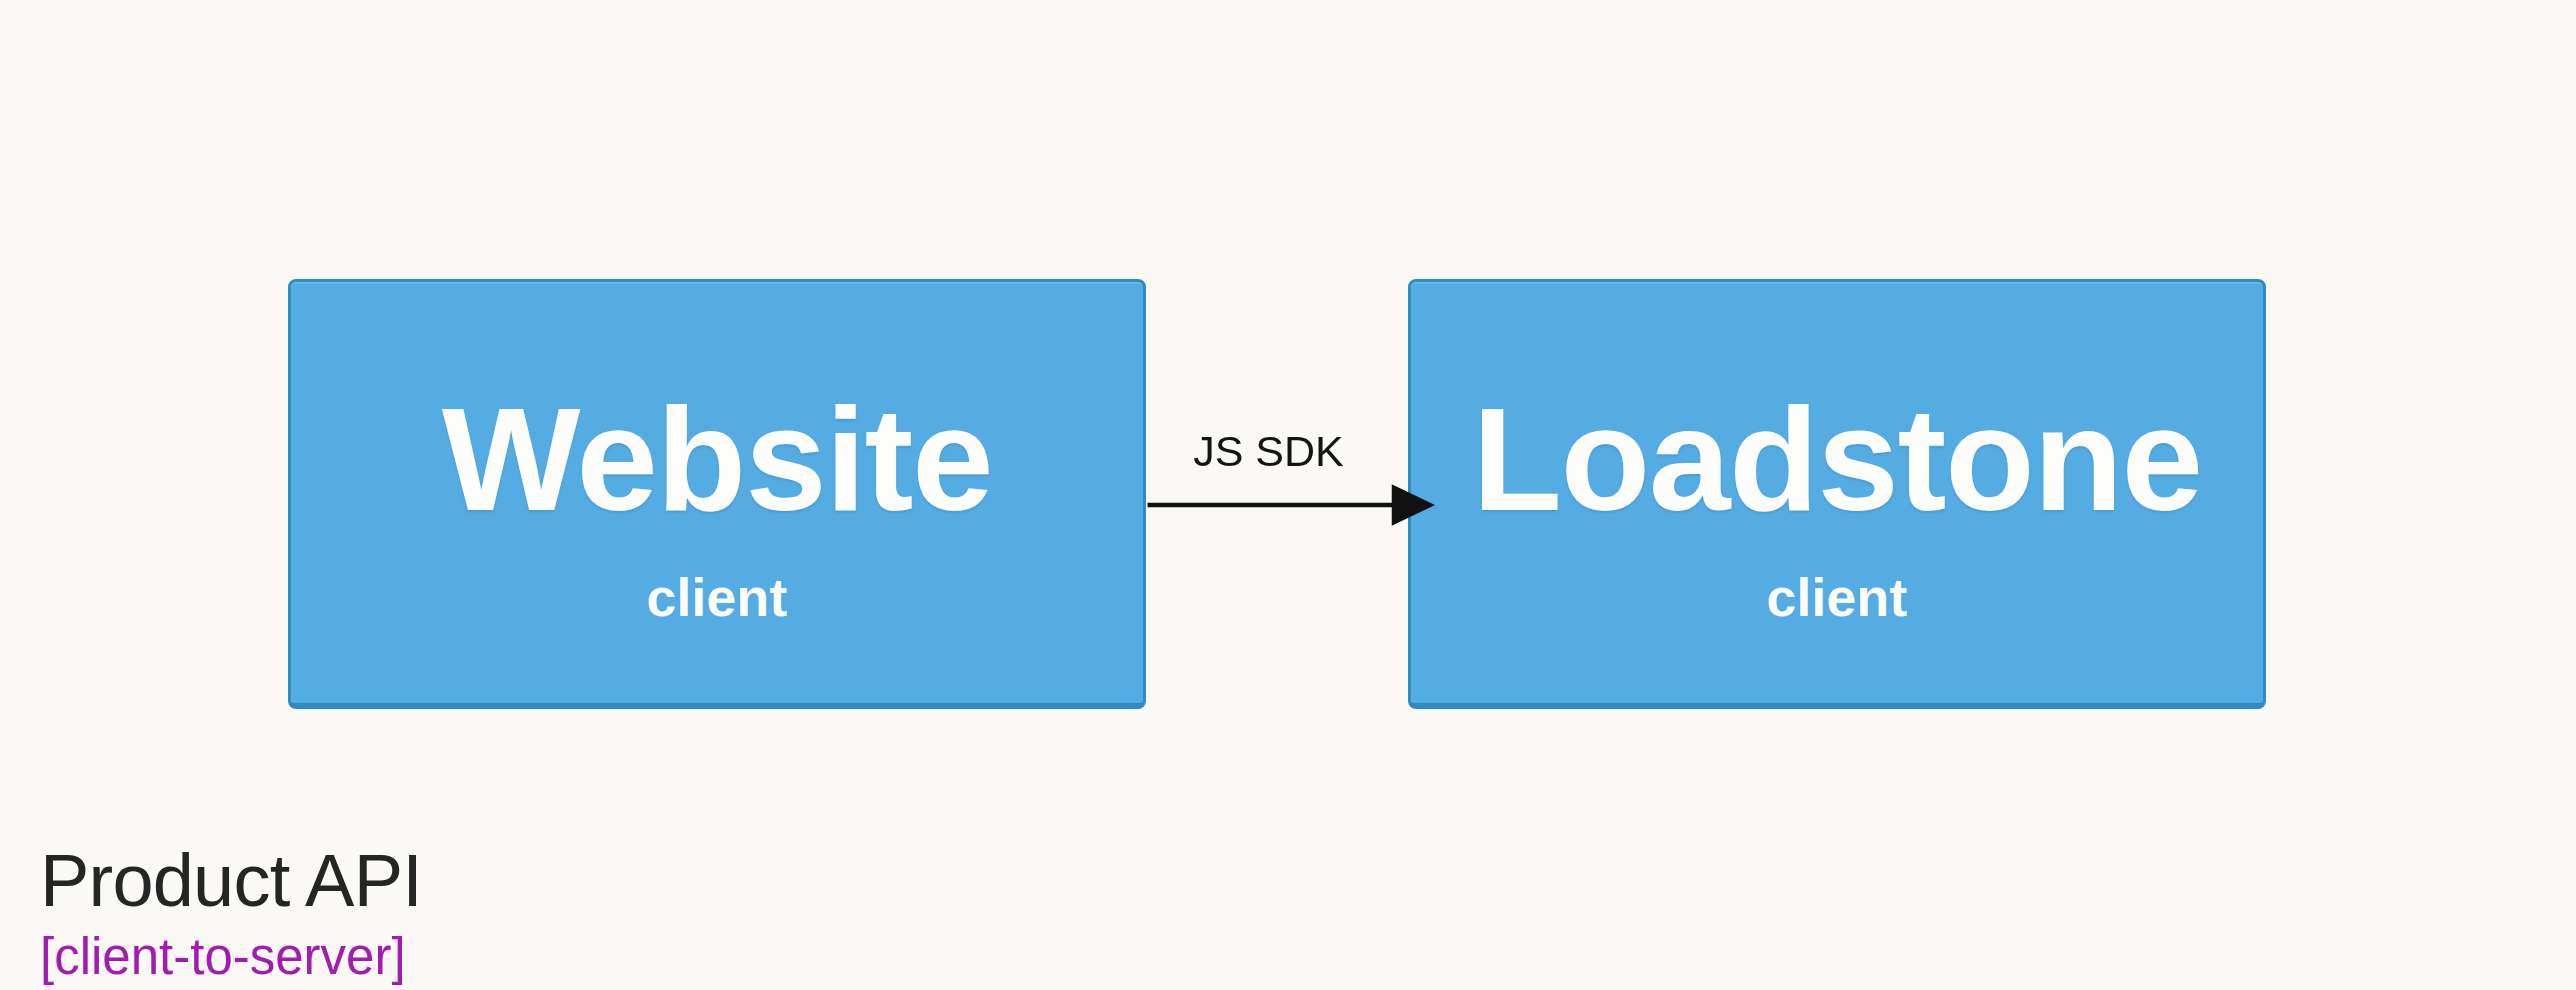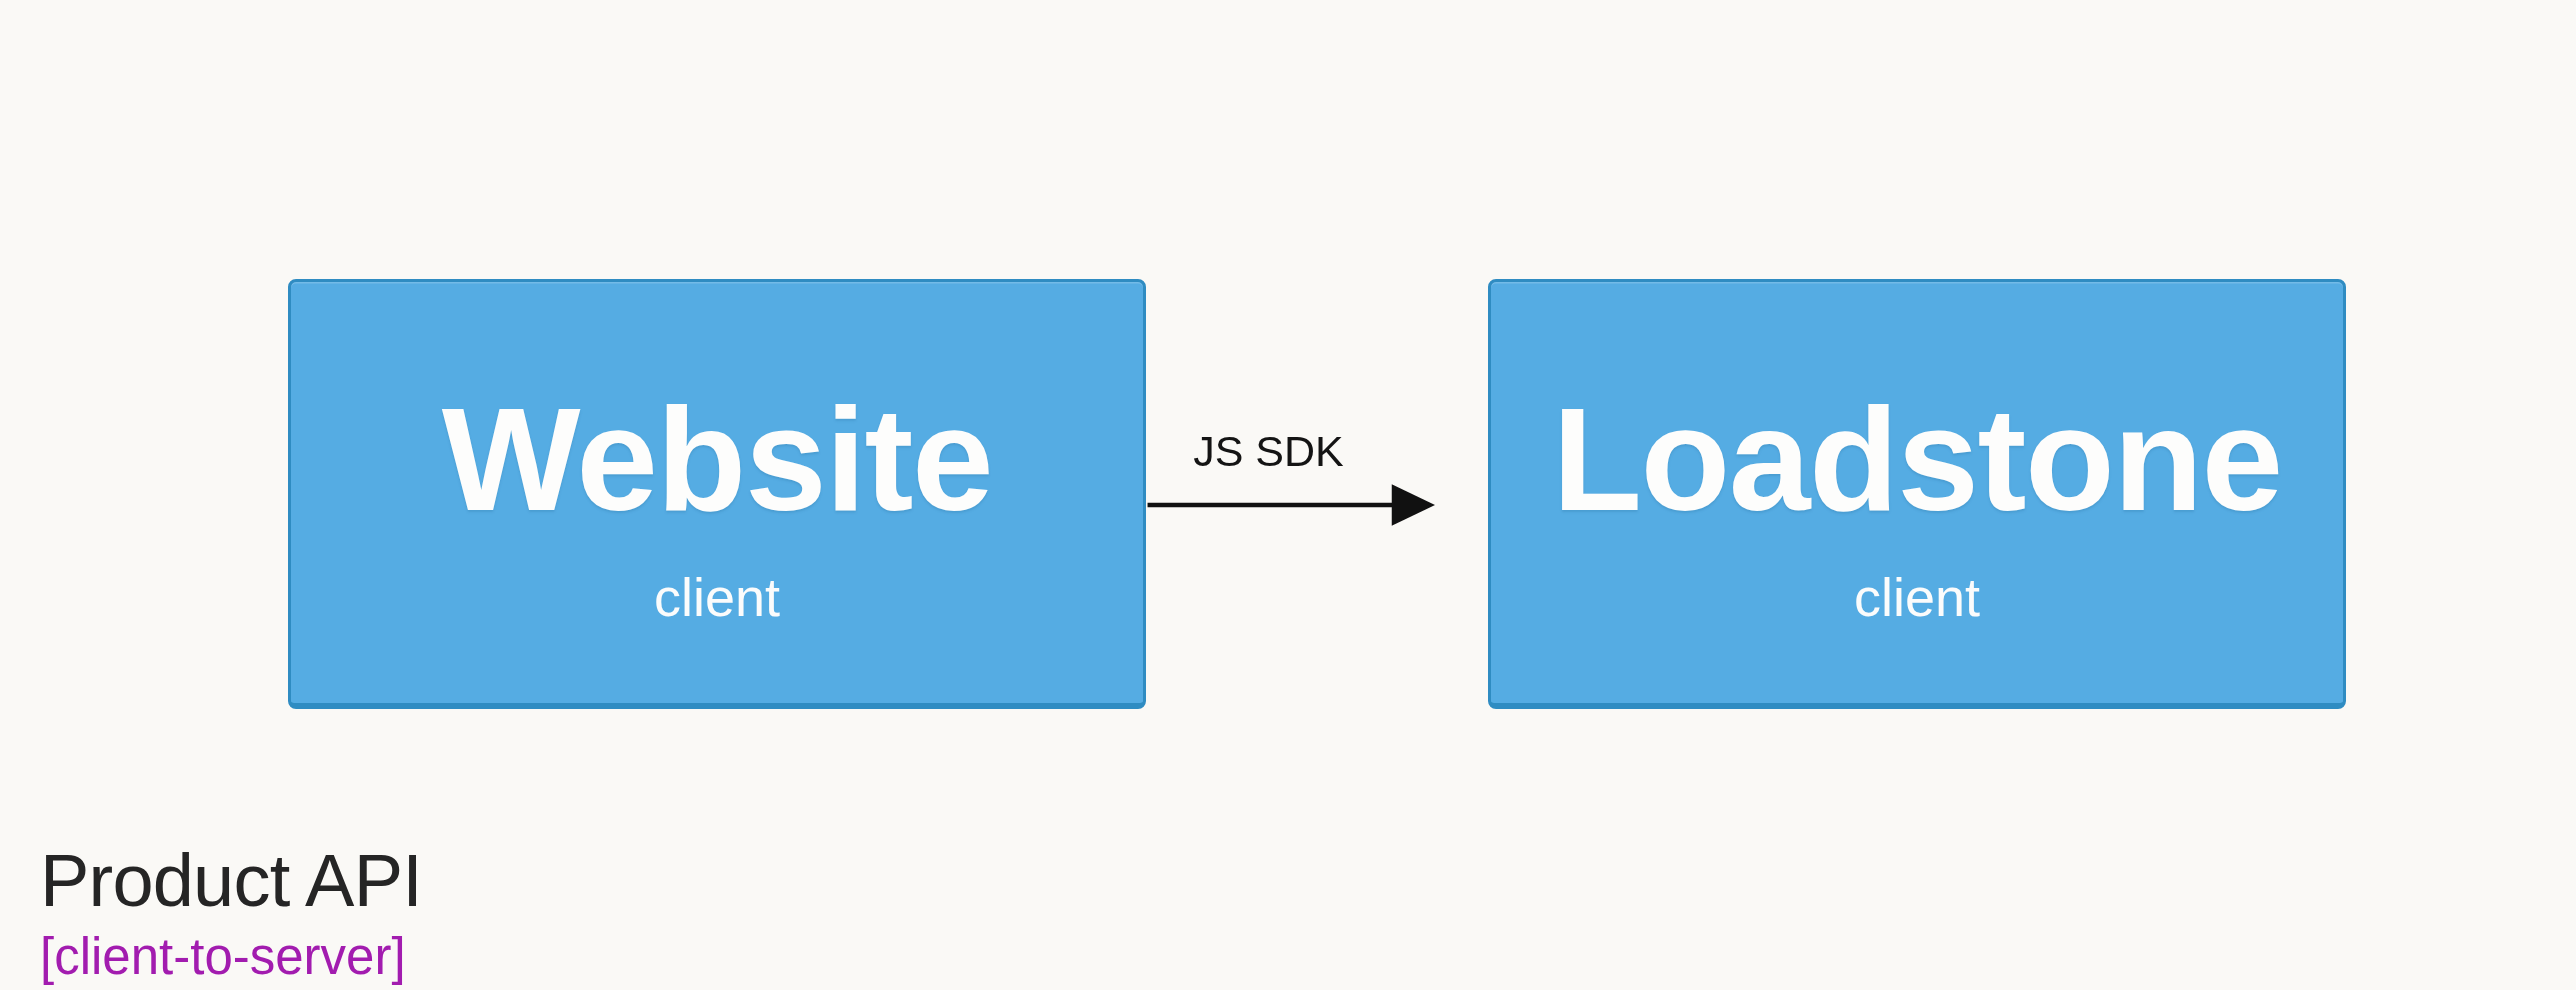--- a/index.html
+++ b/index.html
@@ -26,34 +26,34 @@
     border-bottom-width: 6.2px;
     border-radius: 8px;
     box-sizing: border-box;
     display: flex;
     flex-direction: column;
     align-items: center;
     padding-top: 104px;
     box-shadow: inset 0 1.5px 0 rgba(255,255,255,0.18);
   }
   .node--website   { left: 288px;  }
-  .node--loadstone { left: 1488px; align-items: center; }
+  .node--loadstone { left: 1408px; align-items: center; }
 
   .node-title {
     font-size: 147px;
     font-weight: bold;
     line-height: 1;
     color: #fdfdfc;
     letter-spacing: -1.5px;
     text-shadow: 0 1.5px 2.3px rgba(40,110,160,0.25);
   }
   .node-subtitle {
     margin-top: 37px;
     font-size: 54px;
-    font-weight: normal;
+    font-weight: bold;
     line-height: 1;
     color: #fbfcfc;
   }
 
   
   .edge {
     position: absolute;
     left: 1146px;
     top: 418px;
     width: 245px;

